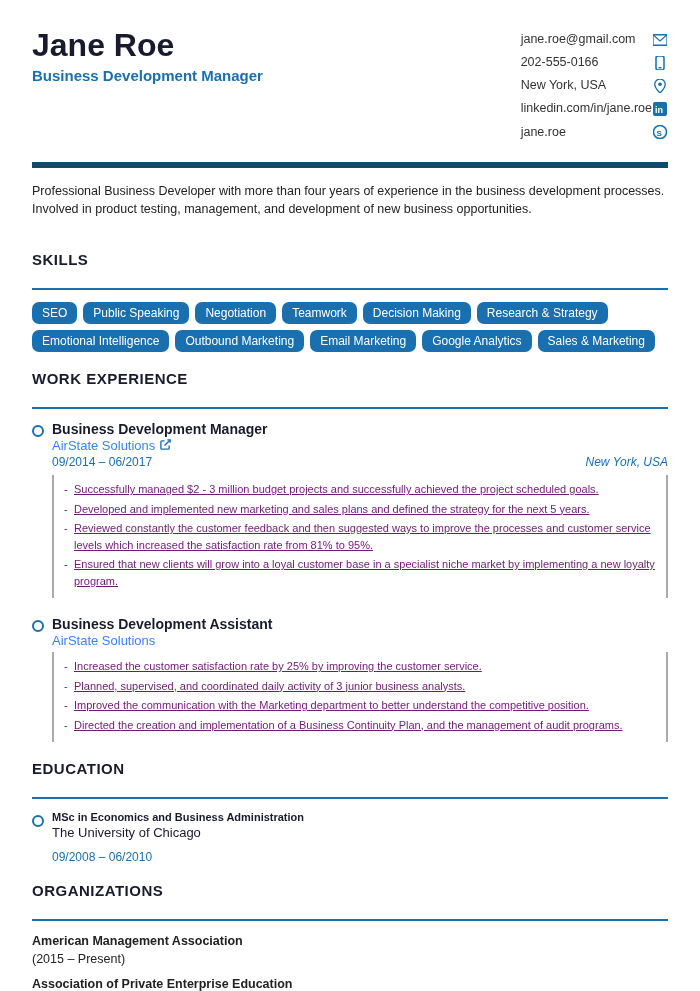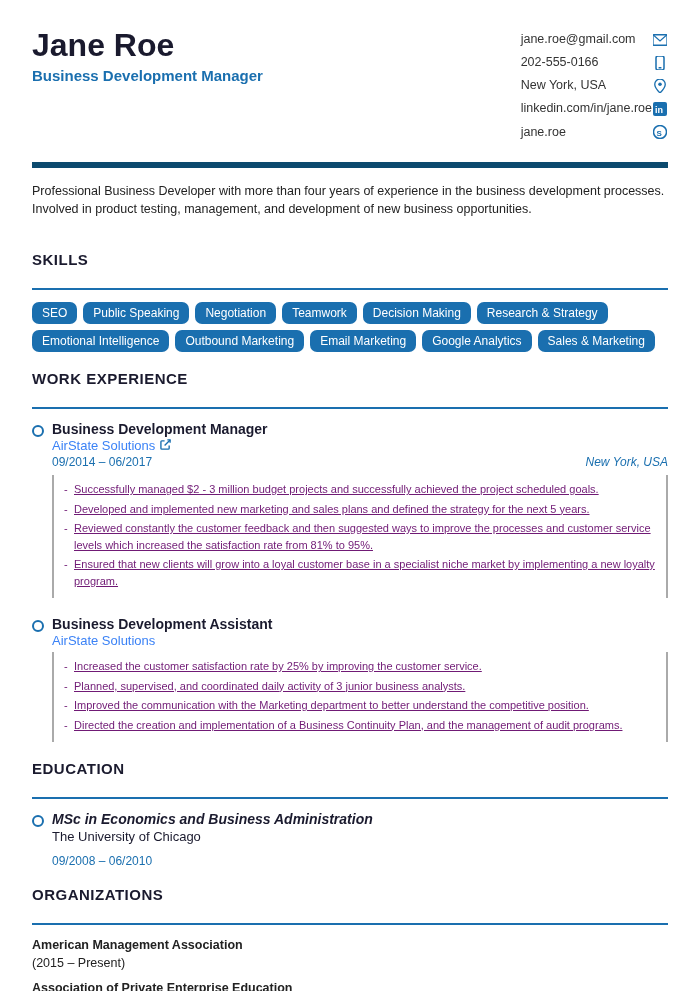--- a/index.html
+++ b/index.html
@@ -167,24 +167,23 @@
       position: absolute;
       left: 0;
       top: 4px;
       width: 12px;
       height: 12px;
       border-radius: 50%;
       border: 2px solid #1a6faf;
       background: #fff;
     }
     .edu-degree {
-      font-size: 14px;
-      font-weight: bold;
-      color: #1a1a2e;
-      font-style: italic;
+      font-size: 11px;
+      font-weight: bold;
+      color: #1a1a2e;
     }
     .edu-school {
       font-size: 13px;
       color: #1a1a2e;
       margin-top: 2px;
     }
     .edu-dates {
       font-size: 12px;
       color: #1a6faf;
       margin-top: 10px;

